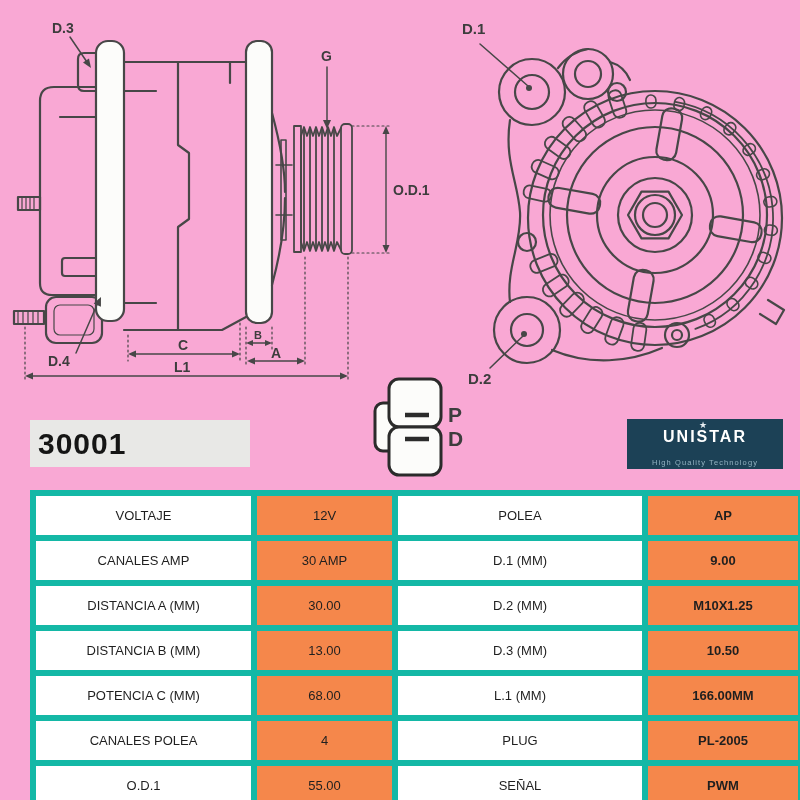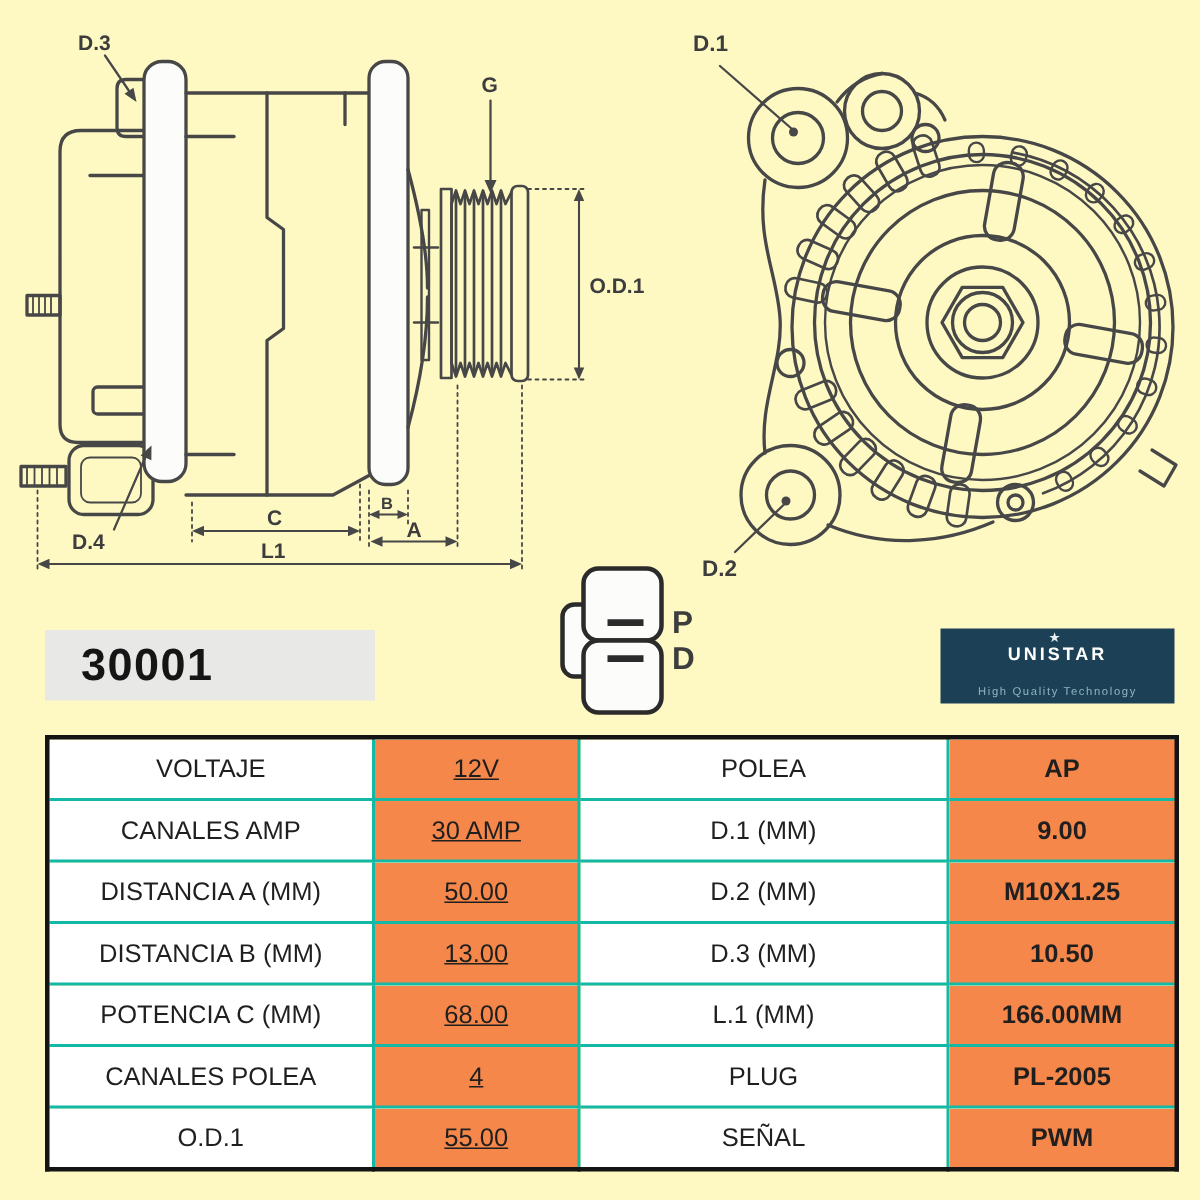--- a/index.html
+++ b/index.html
@@ -1,40 +1,40 @@
 <!DOCTYPE html>
 <html><head>
 <meta charset="utf-8">
 <style>
   html,body{margin:0;padding:0;}
   body{width:800px;height:800px;background:#fff;font-family:"Liberation Sans",sans-serif;}
-  .page{position:relative;width:800px;height:800px;background:#fef9c3;overflow:hidden;}
+  .page{position:relative;width:800px;height:800px;background:#f9a8d4;overflow:hidden;}
   .abs{position:absolute;}
   svg{display:block;}
   svg text{font-family:"Liberation Sans",sans-serif;fill:#3d3d3d;font-weight:600;}
 
   
   .part-box{left:30px;top:420px;width:220px;height:47px;background:#E8E8E6;}
-  .part-box .pn{font-size:30px;font-weight:700;color:#151515;line-height:47px;padding-left:24px;letter-spacing:1px;}
+  .part-box .pn{font-size:30px;font-weight:700;color:#151515;line-height:47px;padding-left:8px;letter-spacing:1px;}
 
   
   .logo{left:627px;top:419px;width:156px;height:50px;background:#1C4156;
         display:flex;flex-direction:column;align-items:center;justify-content:center;}
   .logo-star{position:absolute;top:2px;left:50%;transform:translateX(-6px);font-size:9px;color:#E8EEF2;line-height:1;}
-  .logo-brand{font-size:12px;font-weight:700;color:#FFFFFF;letter-spacing:2px;line-height:1.1;margin-top:7px;}
+  .logo-brand{font-size:16px;font-weight:700;color:#FFFFFF;letter-spacing:2px;line-height:1.1;margin-top:7px;}
   .logo-tagline{font-size:7.5px;color:#93B3C2;letter-spacing:1.1px;margin-top:13px;white-space:nowrap;text-align:center;}
 
   
   .spec-table{position:absolute;left:30px;top:490px;width:740px;border-collapse:collapse;table-layout:fixed;}
-  .spec-table td{border:2px solid #14b8a6;height:37px;text-align:center;vertical-align:middle;
-                 font-size:17px;color:#1f1f1f;overflow:hidden;}
+  .spec-table td{border:6px solid #14b8a6;height:37px;text-align:center;vertical-align:middle;
+                 font-size:13px;color:#1f1f1f;overflow:hidden;}
   .spec-table{border:3px solid #141414;}
   .cell-label{background:#FFFFFF;}
   .cell-value{background:#F5874B;}
-  .w0{width:213px;}.w1{width:133px;text-decoration:underline;}.w2{width:242px;}.w3{width:148px;font-weight:bold;}
+  .w0{width:213px;}.w1{width:133px;}.w2{width:242px;}.w3{width:148px;font-weight:bold;}
 </style>
 </head>
 <body>
 
 <div class="page">
 
   <svg class="abs" style="left:10px;top:5px" width="440" height="400" viewBox="0 0 440 400">
     <g stroke="#474747" stroke-width="2.2" fill="none" stroke-linejoin="round" stroke-linecap="round">
 
       <g>
@@ -273,21 +273,21 @@
         <td class="cell-value w3">AP</td>
       </tr>
       <tr>
         <td class="cell-label w0">CANALES AMP</td>
         <td class="cell-value w1">30 AMP</td>
         <td class="cell-label w2">D.1 (MM)</td>
         <td class="cell-value w3">9.00</td>
       </tr>
       <tr>
         <td class="cell-label w0">DISTANCIA A (MM)</td>
-        <td class="cell-value w1">50.00</td>
+        <td class="cell-value w1">30.00</td>
         <td class="cell-label w2">D.2 (MM)</td>
         <td class="cell-value w3">M10X1.25</td>
       </tr>
       <tr>
         <td class="cell-label w0">DISTANCIA B (MM)</td>
         <td class="cell-value w1">13.00</td>
         <td class="cell-label w2">D.3 (MM)</td>
         <td class="cell-value w3">10.50</td>
       </tr>
       <tr>

